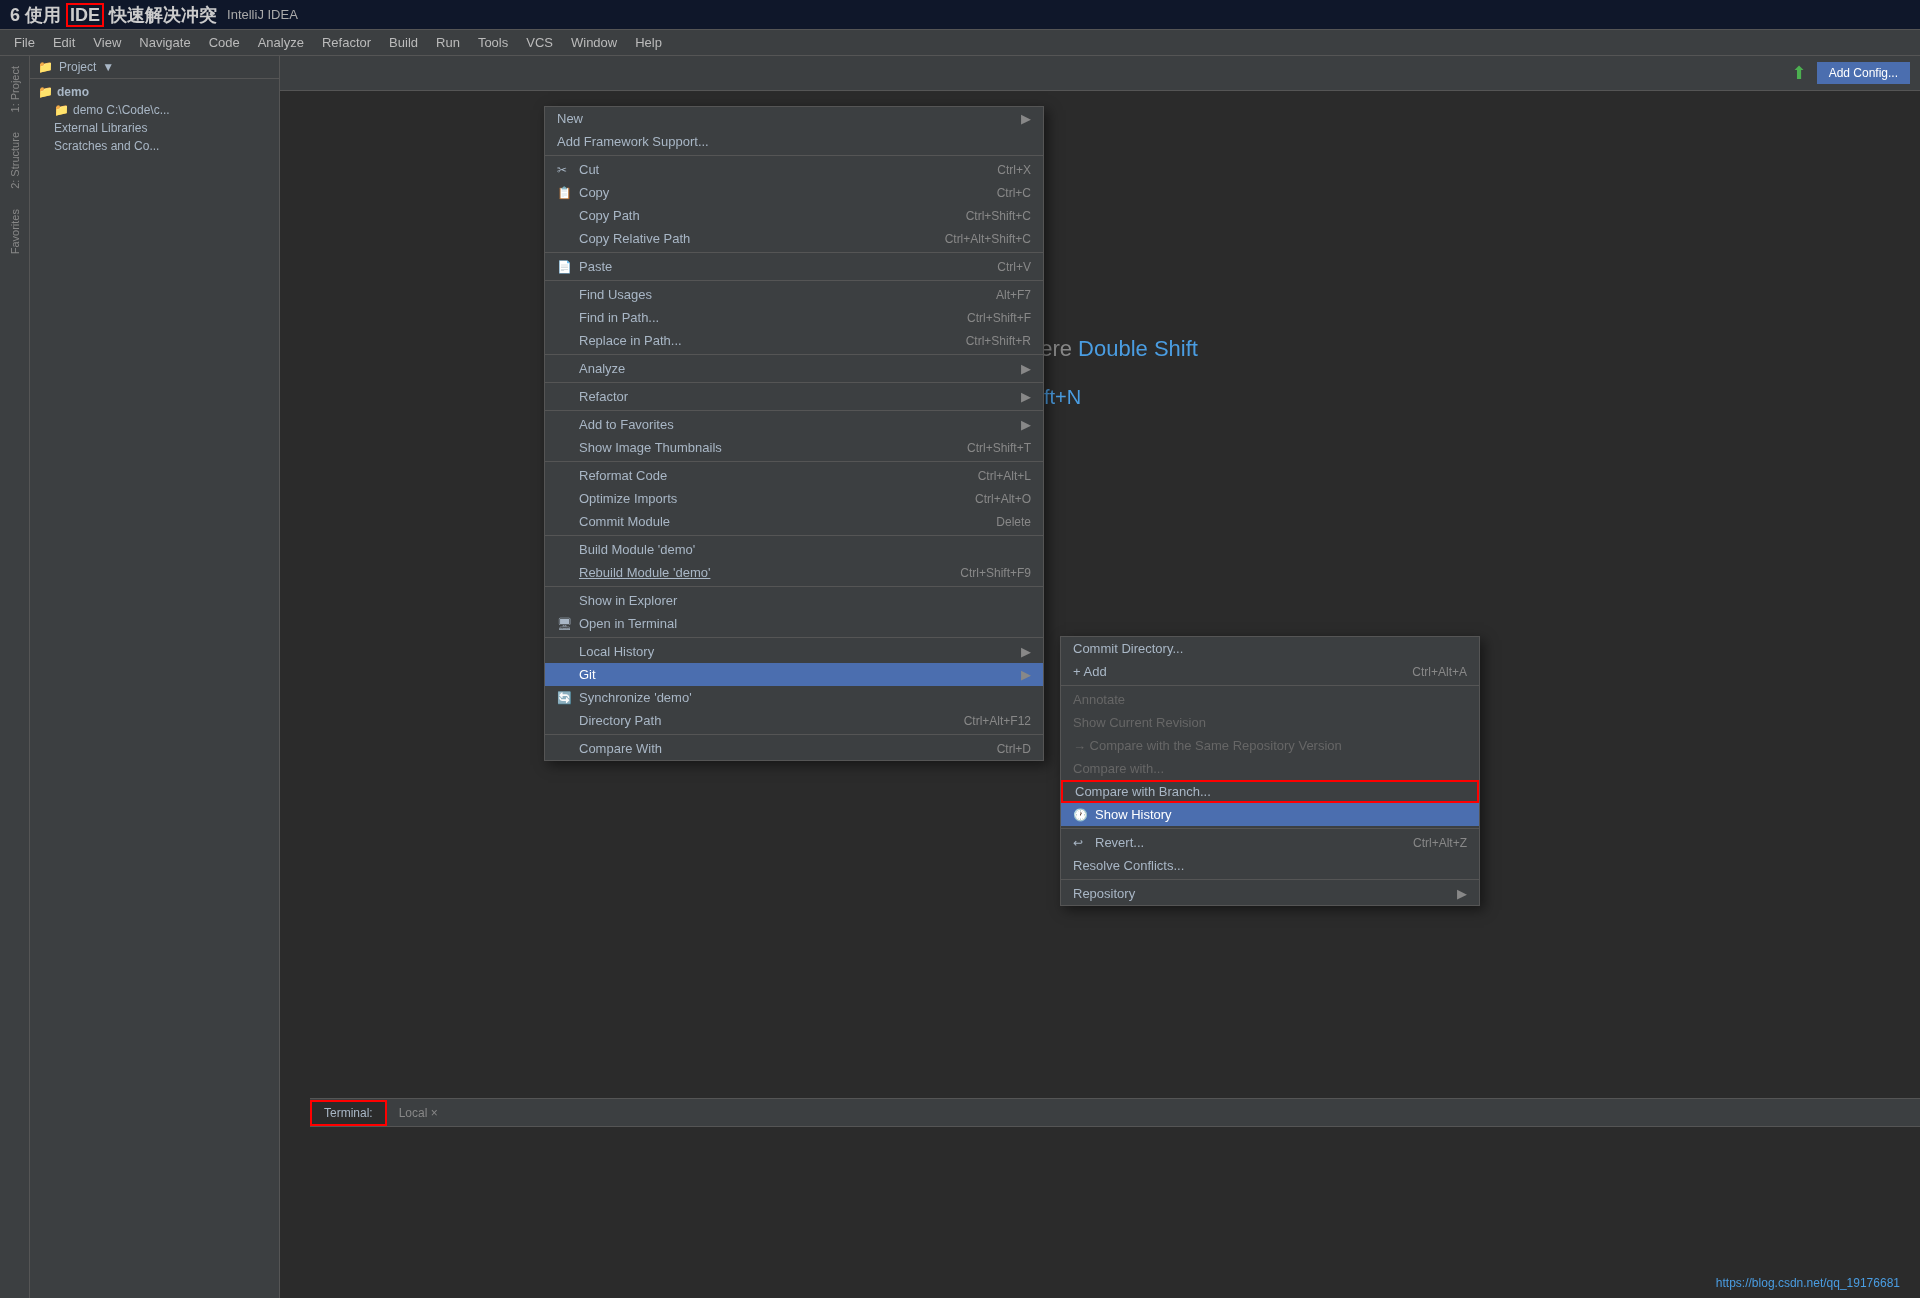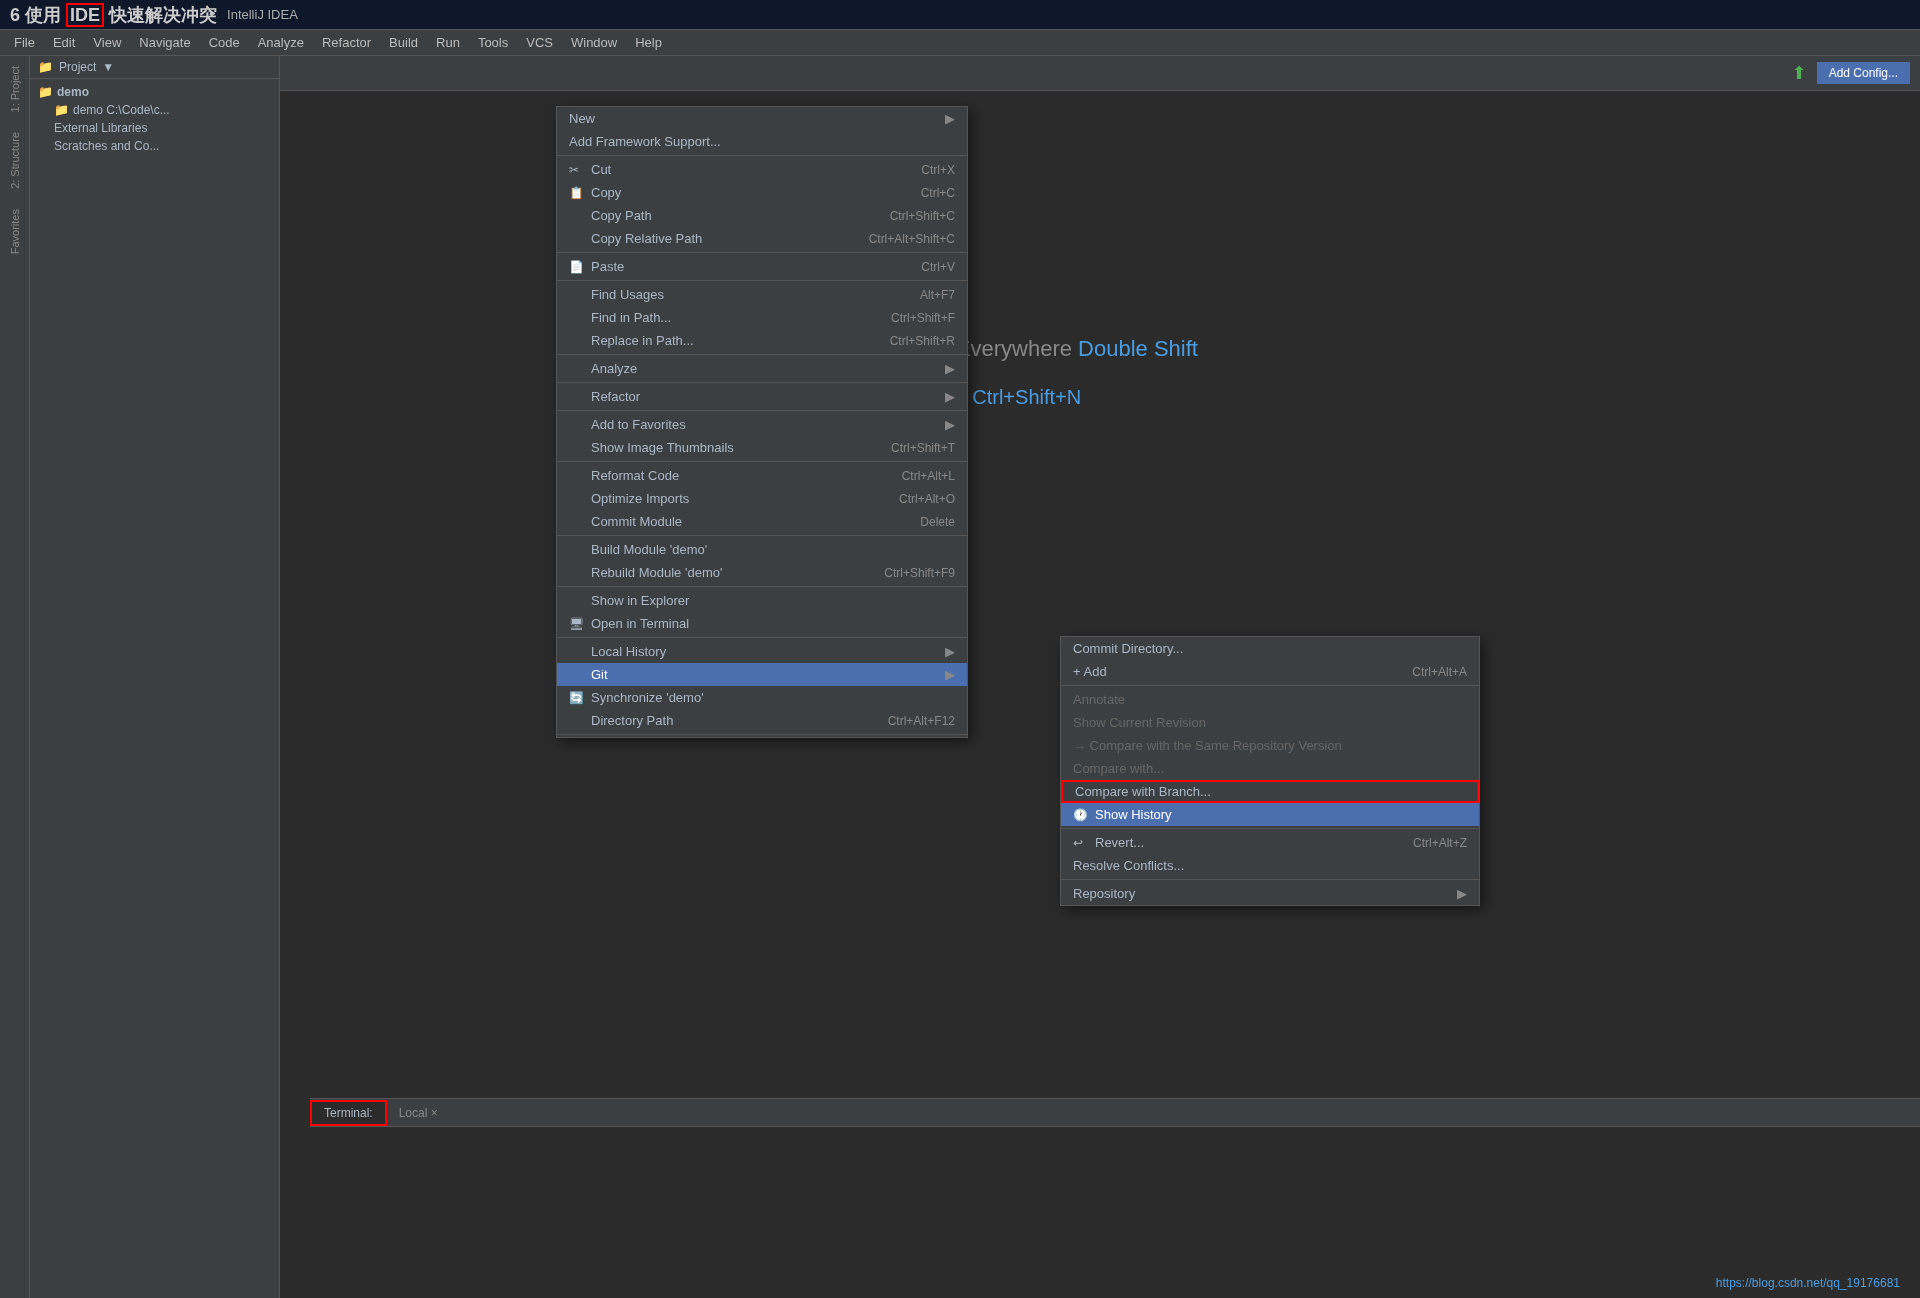--- a/index.html
+++ b/index.html
@@ -141,22 +141,22 @@
       color: #888;
     }
     .go-to-file-hint .blue-text {
       color: #4a9de2;
     }
 
     
     .context-menu {
       position: absolute;
       top: 50px;
-      left: 276px;
-      width: 412px;
+      left: 264px;
+      width: 500px;
       background: #3c3f41;
       border: 1px solid #555;
       box-shadow: 4px 4px 12px rgba(0,0,0,0.5);
       z-index: 100;
     }
     .menu-item {
       display: flex;
       align-items: center;
       justify-content: space-between;
       padding: 4px 12px;
@@ -420,21 +420,21 @@
       </div>
       <div class="menu-item">
         <span class="menu-item-label" style="padding-left:22px;">Commit Module</span>
         <span class="shortcut">Delete</span>
       </div>
       <div class="menu-separator"></div>
       <div class="menu-item">
         <span class="menu-item-label" style="padding-left:22px;">Build Module 'demo'</span>
       </div>
       <div class="menu-item">
-        <span class="menu-item-label" style="padding-left:22px;">Rebuild Module 'demo'</span>
+        <span class="menu-item-label" style="padding-left:22px;text-decoration:underline;">Rebuild Module 'demo'</span>
         <span class="shortcut">Ctrl+Shift+F9</span>
       </div>
       <div class="menu-separator"></div>
       <div class="menu-item">
         <span class="menu-item-label" style="padding-left:22px;">Show in Explorer</span>
       </div>
       <div class="menu-item">
         <span class="menu-item-icon">🖥</span>
         <span class="menu-item-label">Open in Terminal</span>
       </div>
@@ -449,20 +449,24 @@
       </div>
       <div class="menu-item">
         <span class="menu-item-icon">🔄</span>
         <span class="menu-item-label">Synchronize 'demo'</span>
       </div>
       <div class="menu-item">
         <span class="menu-item-label" style="padding-left:22px;">Directory Path</span>
         <span class="shortcut">Ctrl+Alt+F12</span>
       </div>
       <div class="menu-separator"></div>
+      <div class="menu-item">
+        <span class="menu-item-label" style="padding-left:22px;">Compare With</span>
+        <span class="shortcut">Ctrl+D</span>
+      </div>
     </div>
 
     <div class="git-submenu">
       <div class="menu-item">
         <span class="menu-item-label">Commit Directory...</span>
       </div>
       <div class="menu-item">
         <span class="menu-item-label">+ Add</span>
         <span class="shortcut">Ctrl+Alt+A</span>
       </div>

